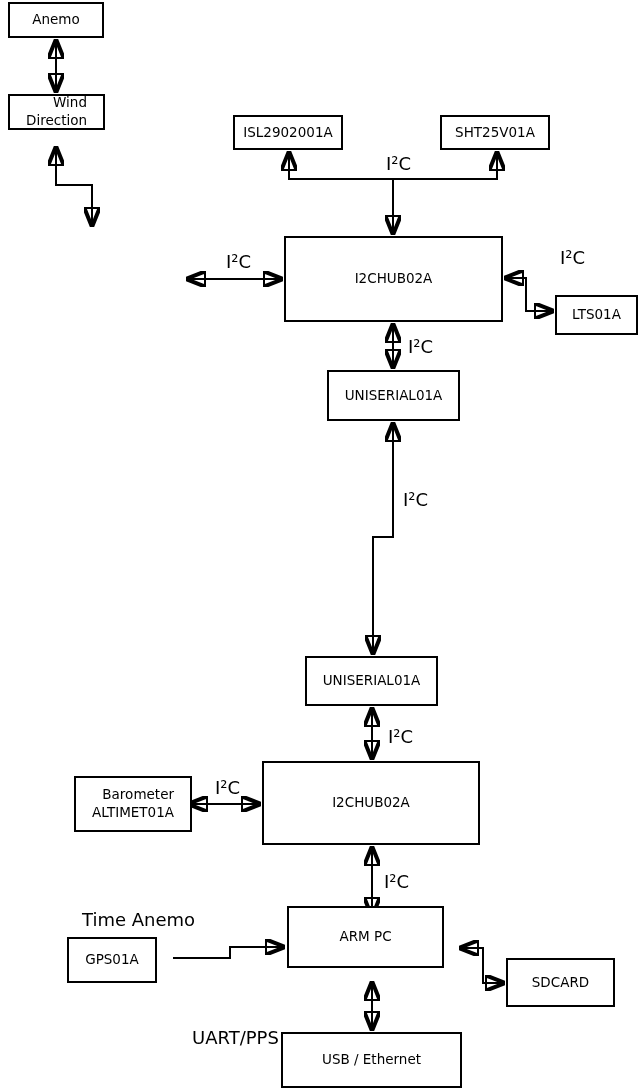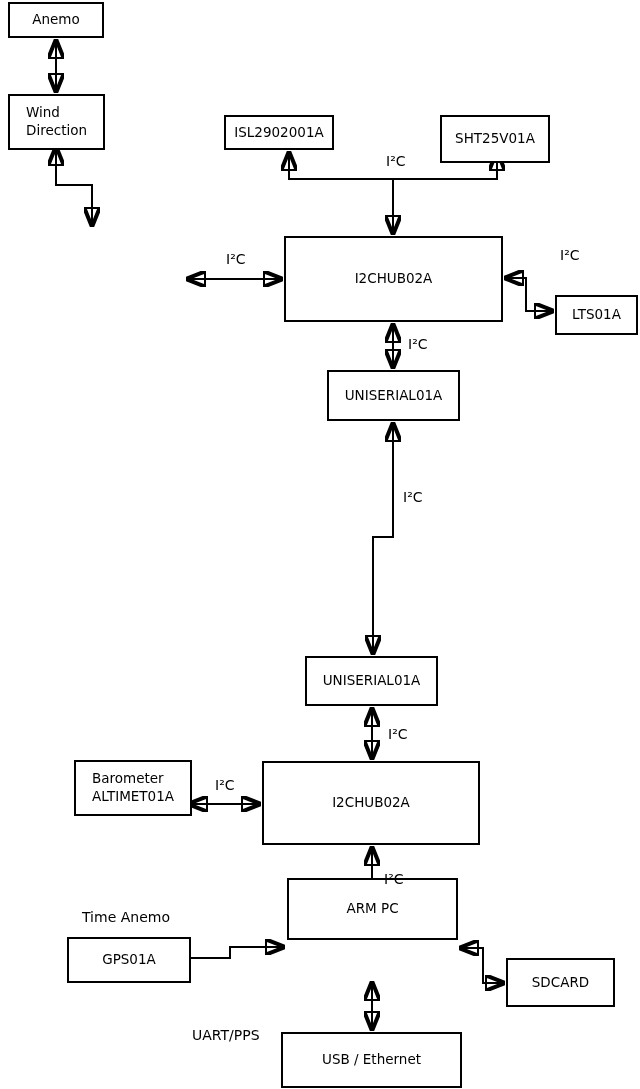--- a/index.html
+++ b/index.html
@@ -27,30 +27,30 @@
     fill: none;
   }
   .box {
     position: absolute;
     box-sizing: border-box;
     background: #ffffff;
     border: 2px solid #000000;
     display: flex;
     align-items: center;
     justify-content: center;
-    text-align: left;
+    text-align: right;
   }
   .lbl {
     white-space: pre-line;
     font-size: 13.5px;
     line-height: 1.3;
   }
   .edge-label {
     position: absolute;
-    font-size: 14px;
+    font-size: 18px;
     line-height: 1.2;
     white-space: nowrap;
   }
 </style>
 </head>
 <body>
 
 <div class="canvas">
 
   <svg class="connectors" width="640" height="1089" viewBox="0 0 640 1089" aria-hidden="true">
@@ -72,31 +72,31 @@
     <path d="M372,847 V916" marker-start="url(#ah)" marker-end="url(#ah)"></path>
     <path d="M173,958 H230 V947 H284" marker-end="url(#ah)"></path>
     <path d="M460,948 H483 V983 H504" marker-start="url(#ah)" marker-end="url(#ah)"></path>
     <path d="M372,982 V1030" marker-start="url(#ah)" marker-end="url(#ah)"></path>
   </svg>
 
   <div class="box" style="left:8px;top:2px;width:96px;height:36px">
     <span class="lbl">Anemo</span>
   </div>
 
-  <div class="box" style="left:8px;top:94px;width:97px;height:56px">
+  <div class="box" style="left:8px;top:94px;width:97px;height:36px">
     <span class="lbl">Wind
 Direction</span>
   </div>
 
 
-  <div class="box" style="left:224px;top:115px;width:110px;height:35px">
+  <div class="box" style="left:233px;top:115px;width:110px;height:35px">
     <span class="lbl">ISL2902001A</span>
   </div>
 
-  <div class="box" style="left:440px;top:115px;width:110px;height:48px">
+  <div class="box" style="left:440px;top:115px;width:110px;height:35px">
     <span class="lbl">SHT25V01A</span>
   </div>
 
   <div class="box" style="left:284px;top:236px;width:219px;height:86px">
     <span class="lbl">I2CHUB02A</span>
   </div>
 
   <div class="box" style="left:555px;top:295px;width:83px;height:40px">
     <span class="lbl">LTS01A</span>
   </div>
@@ -106,30 +106,30 @@
   </div>
 
   <div class="box" style="left:305px;top:656px;width:133px;height:50px">
     <span class="lbl">UNISERIAL01A</span>
   </div>
 
   <div class="box" style="left:262px;top:761px;width:218px;height:84px">
     <span class="lbl">I2CHUB02A</span>
   </div>
 
-  <div class="box" style="left:74px;top:760px;width:118px;height:56px">
+  <div class="box" style="left:74px;top:776px;width:118px;height:56px">
     <span class="lbl">Barometer
 ALTIMET01A</span>
   </div>
 
-  <div class="box" style="left:287px;top:878px;width:171px;height:62px">
+  <div class="box" style="left:287px;top:906px;width:157px;height:62px">
     <span class="lbl">ARM PC</span>
   </div>
 
-  <div class="box" style="left:67px;top:937px;width:124px;height:46px">
+  <div class="box" style="left:67px;top:937px;width:90px;height:46px">
     <span class="lbl">GPS01A</span>
   </div>
 
   <div class="box" style="left:281px;top:1032px;width:181px;height:56px">
     <span class="lbl">USB / Ethernet</span>
   </div>
 
   <div class="box" style="left:506px;top:958px;width:109px;height:49px">
     <span class="lbl">SDCARD</span>
   </div>

